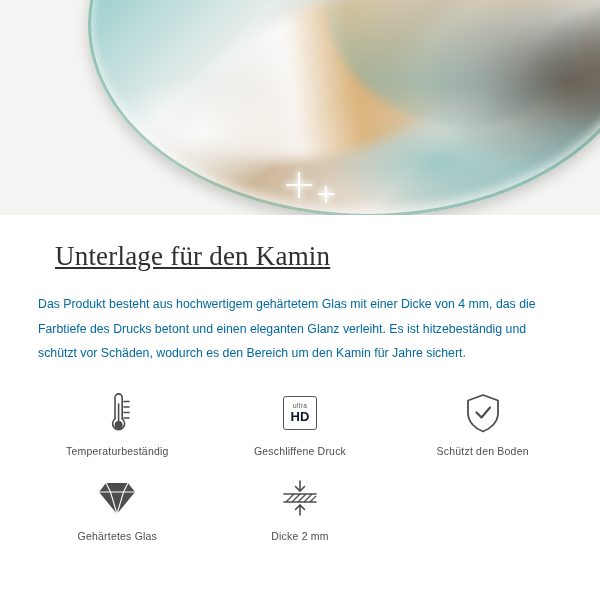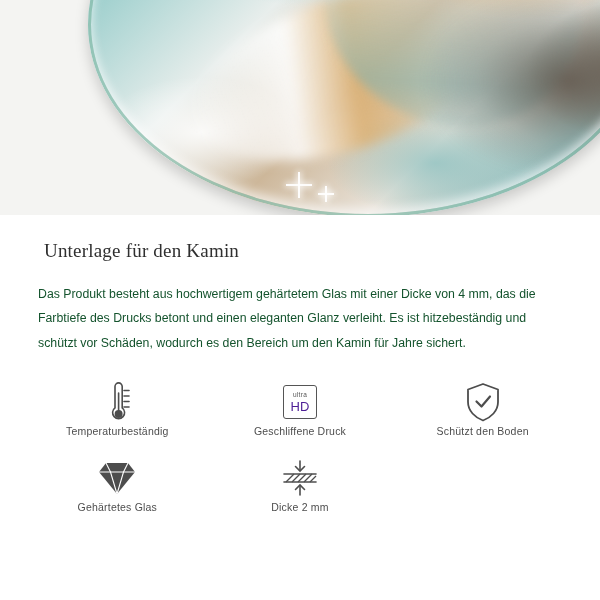--- a/index.html
+++ b/index.html
@@ -117,34 +117,35 @@
   .sparkle.s2 { left: 318px; top: 186px; width: 16px; height: 16px; }
   .sparkle.s2:before { width: 16px; }
   .sparkle.s2:after { height: 16px; }
 
   
   .content {
     padding: 24px 38px 0 38px;
   }
   .headline {
     font-family: "Liberation Serif", serif;
-    font-size: 19px;
+    font-size: 27px;
     line-height: 1.3;
     color: #2f2f2f;
     font-weight: 400;
-    margin: 0 0 18px 6px;
+    margin: 0 0 18px 17px;
     letter-spacing: 0.2px;
+    text-decoration: underline;
   }
   .headline .l2 {
     display: block;
   }
   .body-text {
     font-size: 12.3px;
     line-height: 2.0;
-    color: #14532d;
+    color: #0369a1;
     margin: 0;
     max-width: 510px;
   }
 
   
   .features {
     margin-top: 24px;
     padding: 0 26px;
     display: grid;
     grid-template-columns: repeat(3, 1fr);
@@ -155,20 +156,21 @@
     width: 180px;
     text-align: center;
   }
   .feature-icon {
     height: 46px;
     display: flex;
     align-items: center;
     justify-content: center;
   }
   .feature-label {
+    margin-top: 9px;
     font-size: 10.5px;
     color: #4d4d4d;
     letter-spacing: 0.2px;
   }
   .hd-box {
     width: 32px;
     height: 32px;
     border: 1.6px solid #555;
     border-radius: 3px;
     display: flex;
@@ -177,22 +179,22 @@
     justify-content: center;
     line-height: 1;
   }
   .hd-box .u {
     font-size: 6.5px;
     color: #555;
     letter-spacing: 0.3px;
   }
   .hd-box .hd {
     font-size: 13px;
-    font-weight: normal;
-    color: #4c1d95;
+    font-weight: bold;
+    color: #0f172a;
     margin-top: 1px;
   }
   svg { display: block; }
 </style>
 </head>
 <body>
 
 <div class="page">
 
   <div class="hero">

